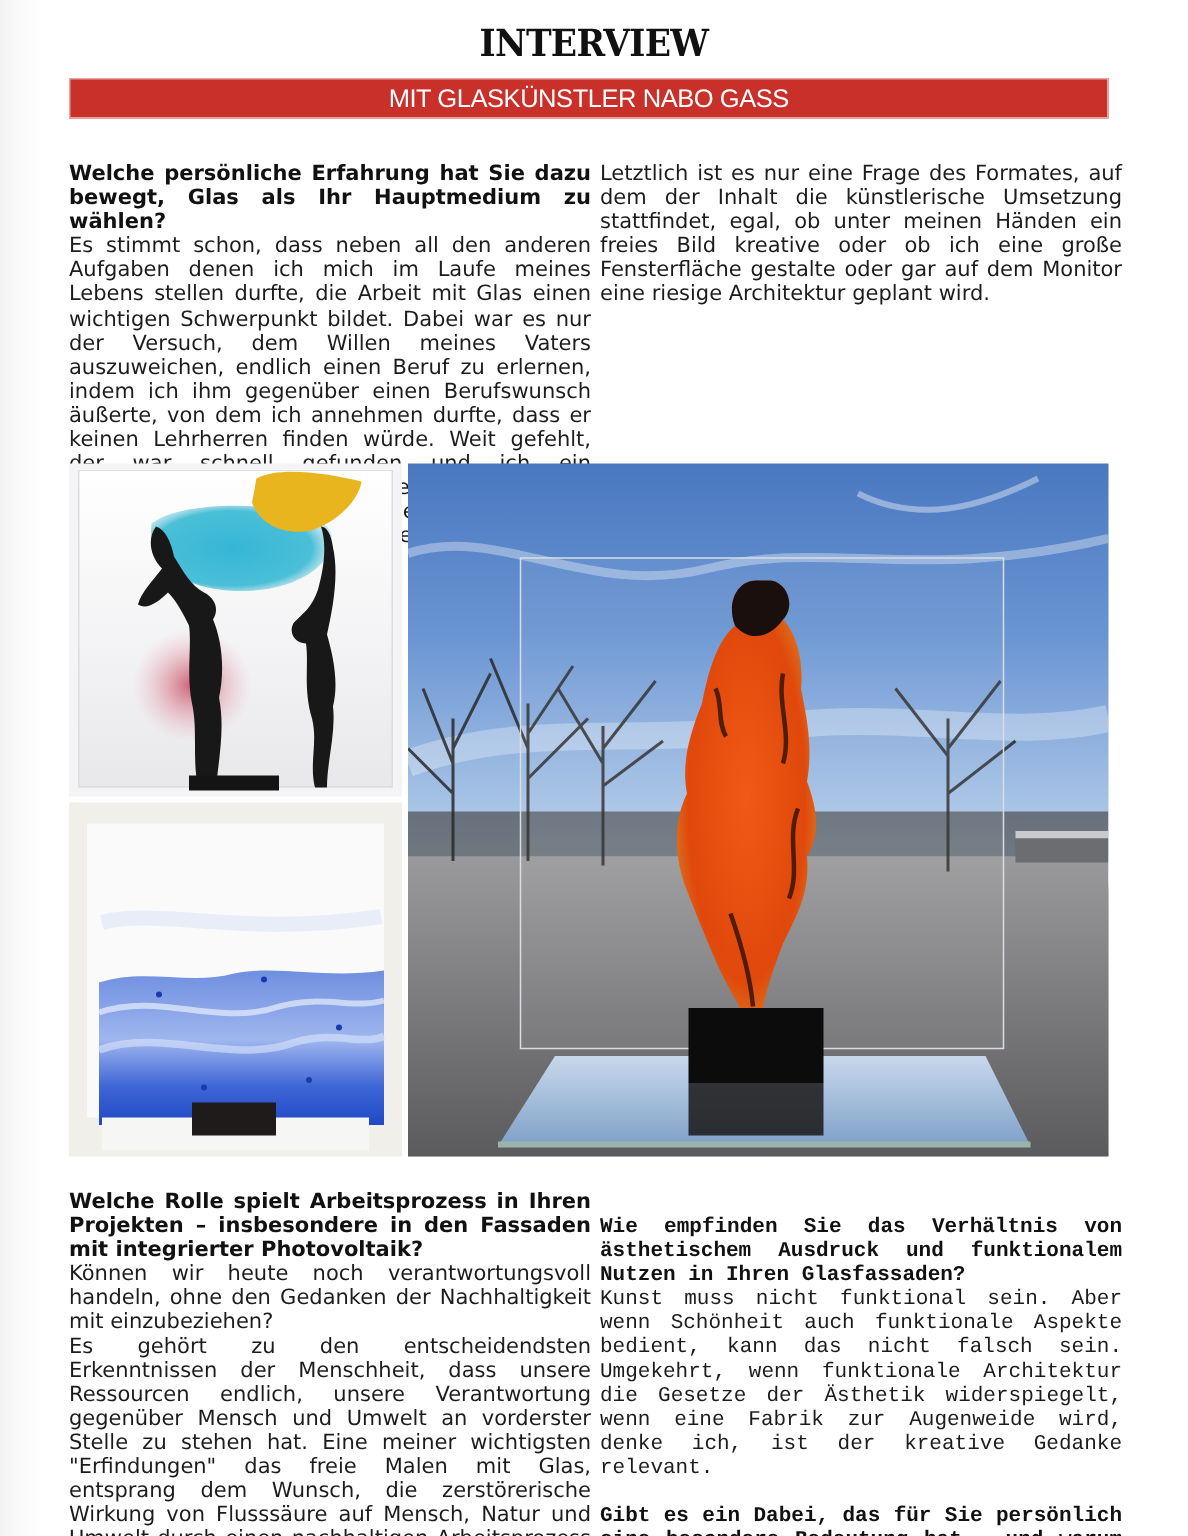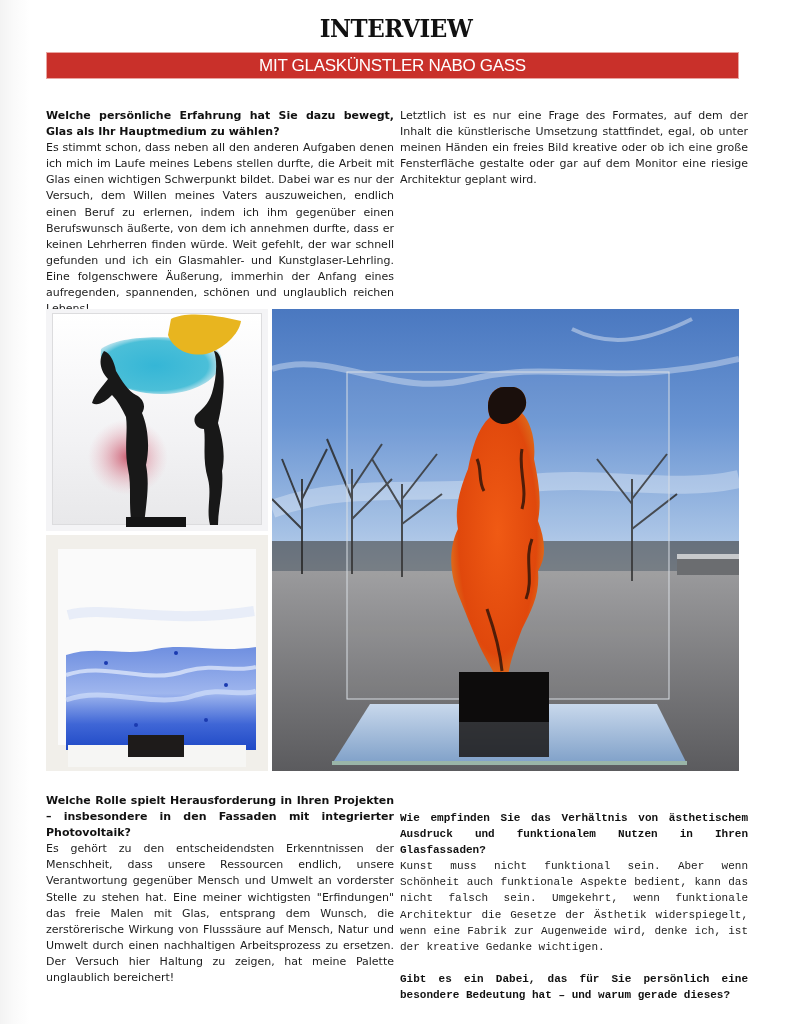--- a/index.html
+++ b/index.html
@@ -30,21 +30,21 @@
   }
   .banner span {
     color: #ffffff;
     font-family: "Liberation Sans", sans-serif;
     font-size: 17px;
     letter-spacing: -0.3px;
   }
   .col {
     position: absolute;
     width: 348px;
-    font-size: 11px;
+    font-size: 14px;
     line-height: 16.1px;
     text-align: justify;
     color: #1c1c1c;
   }
   .col .q { font-weight: bold; color: #111; }
   .col p { margin: 0; }
   .col .gap { height: 16px; }
   #col-tl { left: 46px; top: 108px; }
   #col-tr { left: 400px; top: 108px; }
   #col-bl { left: 46px; top: 793px; }
@@ -198,22 +198,23 @@
 
     <path d="M60 455 L98 395 L385 395 L415 455 Z" fill="url(#mirror)"></path>
     <rect x="60" y="452" width="355" height="4" fill="#9ab5a8"></rect>
 
     <rect x="187" y="363" width="90" height="50" fill="#0d0c0c"></rect>
     <rect x="187" y="413" width="90" height="35" fill="#1a1816" opacity="0.85"></rect>
   </svg>
 </div>
 
 <div class="col" id="col-bl">
-  <p class="q">Welche Rolle spielt Herausforderung in Ihren Projekten – insbesondere in den Fassaden mit integrierter Photovoltaik?</p>
+  <p class="q">Welche Rolle spielt Arbeitsprozess in Ihren Projekten – insbesondere in den Fassaden mit integrierter Photovoltaik?</p>
+  <p>Können wir heute noch verantwortungsvoll handeln, ohne den Gedanken der Nachhaltigkeit mit einzubeziehen?</p>
   <p>Es gehört zu den entscheidendsten Erkenntnissen der Menschheit, dass unsere Ressourcen endlich, unsere Verantwortung gegenüber Mensch und Umwelt an vorderster Stelle zu stehen hat. Eine meiner wichtigsten "Erfindungen" das freie Malen mit Glas, entsprang dem Wunsch, die zerstörerische Wirkung von Flusssäure auf Mensch, Natur und Umwelt durch einen nachhaltigen Arbeitsprozess zu ersetzen. Der Versuch hier Haltung zu zeigen, hat meine Palette unglaublich bereichert!</p>
 </div>
 
 <div class="col" id="col-br">
   <p class="q">Wie empfinden Sie das Verhältnis von ästhetischem Ausdruck und funktionalem Nutzen in Ihren Glasfassaden?</p>
-  <p>Kunst muss nicht funktional sein. Aber wenn Schönheit auch funktionale Aspekte bedient, kann das nicht falsch sein. Umgekehrt, wenn funktionale Architektur die Gesetze der Ästhetik widerspiegelt, wenn eine Fabrik zur Augenweide wird, denke ich, ist der kreative Gedanke wichtigen.</p>
+  <p>Kunst muss nicht funktional sein. Aber wenn Schönheit auch funktionale Aspekte bedient, kann das nicht falsch sein. Umgekehrt, wenn funktionale Architektur die Gesetze der Ästhetik widerspiegelt, wenn eine Fabrik zur Augenweide wird, denke ich, ist der kreative Gedanke relevant.</p>
   <div class="gap"></div>
   <p class="q">Gibt es ein Dabei, das für Sie persönlich eine besondere Bedeutung hat – und warum gerade dieses?</p>
 </div>
 
 </body></html>

